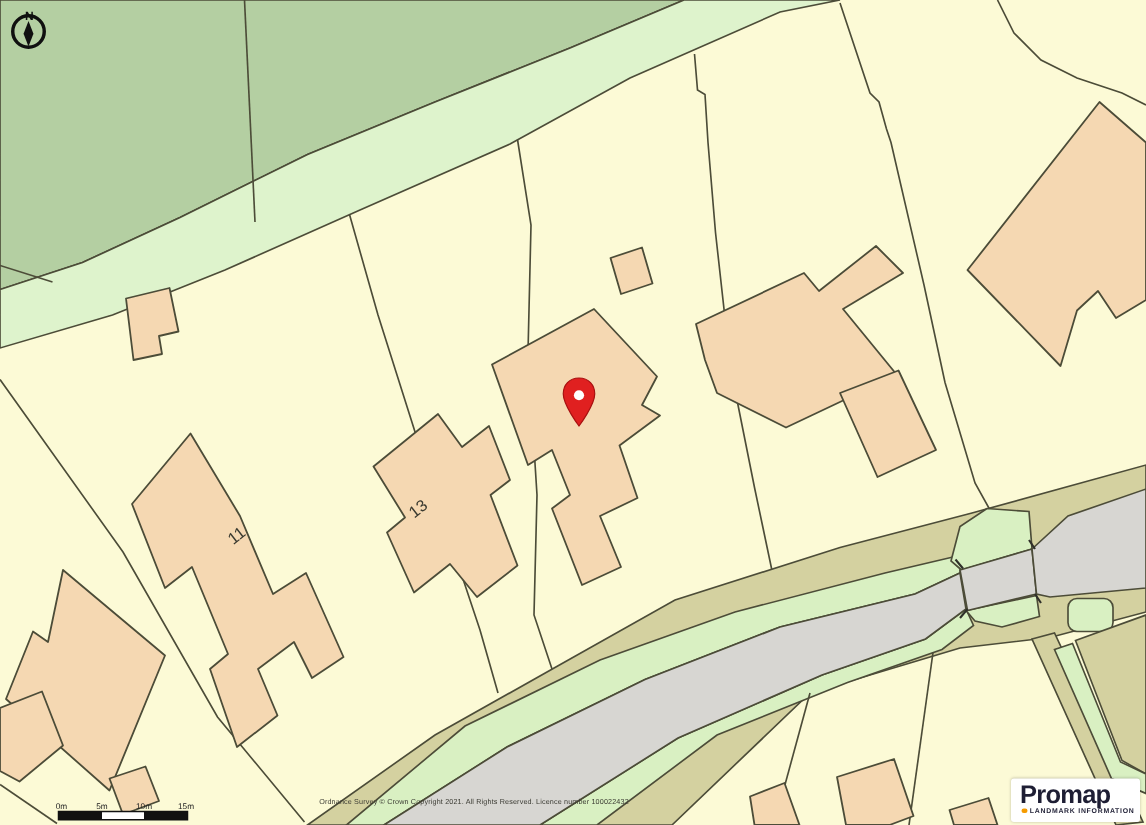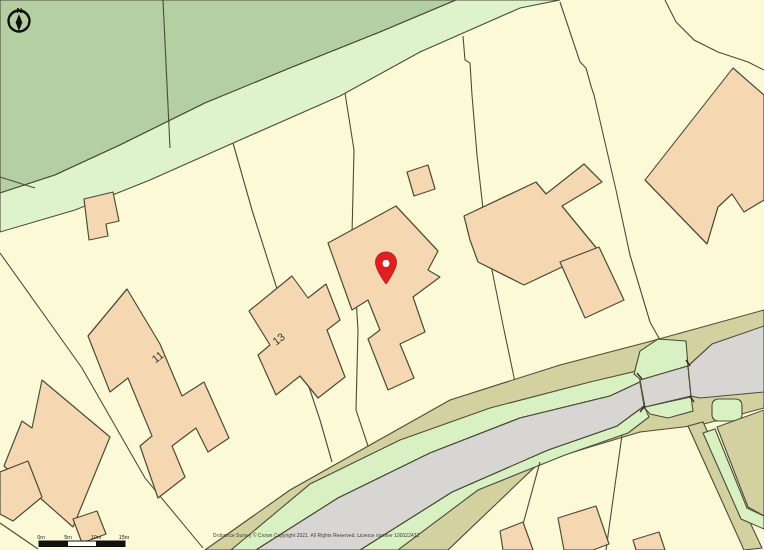--- a/index.html
+++ b/index.html
@@ -95,13 +95,20 @@
       <text class="scalebar-label" x="96" y="539" text-anchor="middle">10m</text>
       <text class="scalebar-label" x="124" y="539" text-anchor="middle">15m</text>
       <rect x="39" y="541" width="86" height="5.5" fill="#ffffff" stroke="#111" stroke-width="1"></rect>
       <rect x="39" y="541" width="29" height="5.5" fill="#111"></rect>
       <rect x="96" y="541" width="29" height="5.5" fill="#111"></rect>
     </g>
   </svg>
 
   <div class="copyright">Ordnance Survey © Crown Copyright 2021. All Rights Reserved. Licence number 100022432</div>
 
+  <div class="promap">
+    <span class="brand">Promap</span>
+    <span class="tagline">
+      <span class="dot"></span>
+      <span class="tagtext">LANDMARK INFORMATION</span>
+    </span>
+  </div>
 </div>
 
 </body></html>

